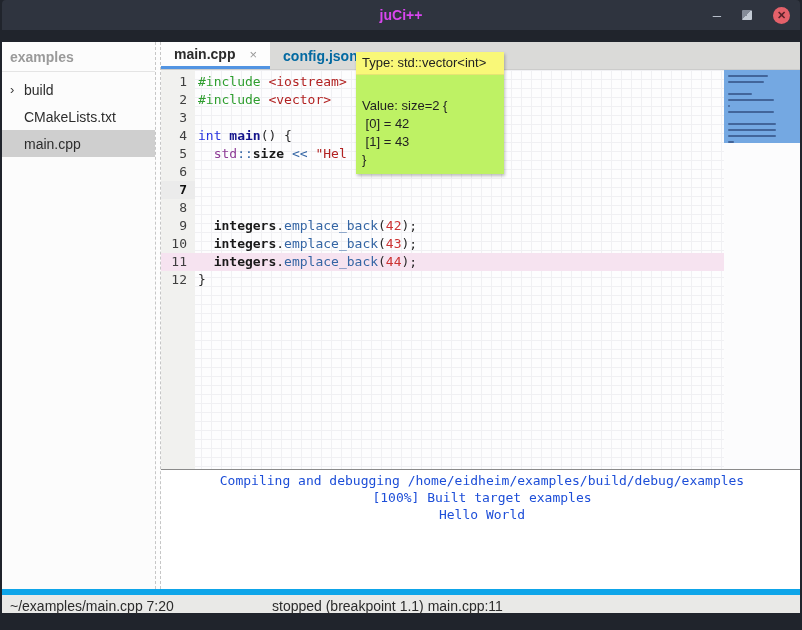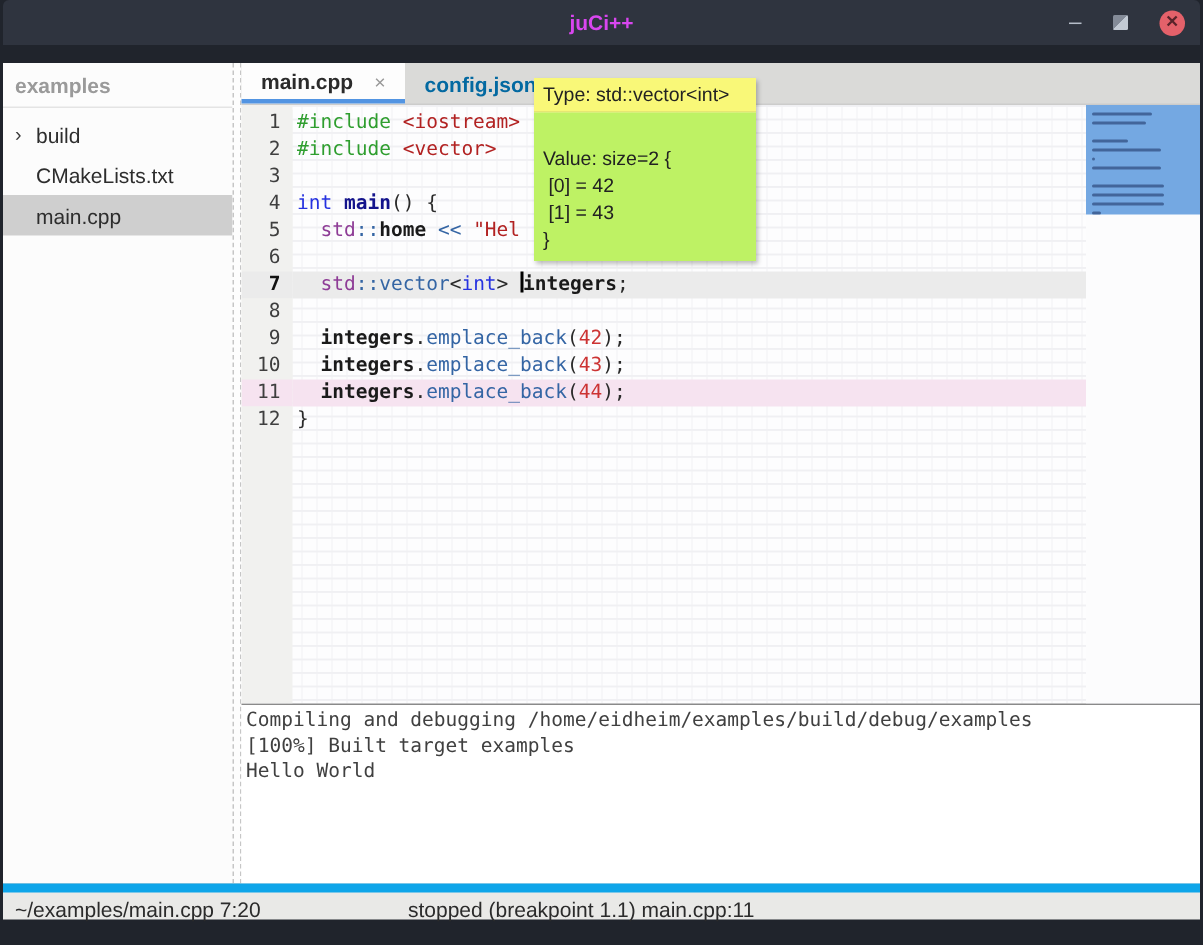--- a/index.html
+++ b/index.html
@@ -89,21 +89,21 @@
 
   
   .tooltip{ position:absolute; left:195px; top:10px; width:148px; z-index:20;
     font-size:13px; color:#222; box-shadow:1px 2px 3px rgba(0,0,0,0.25); }
   .tooltip .tt-type{ background:#f9f878; padding:3px 6px 4px 6px; border-bottom:1px solid #e6e573; white-space:pre; }
   .tooltip .tt-value{ background:#bef264; padding:22px 6px 5px 6px; }
   .tooltip .tt-line{ line-height:18px; white-space:pre; }
 
   
   .output{ flex:1; background:#fff; padding:2px 0 0 3px; overflow:hidden; }
-  .out-line{ font:13px/17px "DejaVu Sans Mono","Liberation Mono",monospace; color:#404040; white-space:pre; }
+  .out-line{ font:13px/17px "DejaVu Sans Mono","Liberation Mono",monospace; color:#1d4ed8; white-space:pre;text-align:center; }
 
   
   .statusbar{ height:24px; background:#e9e9e7; border-top:6px solid #0ea5e9; position:relative;
     font-size:14px; color:#2b2b2b; }
   .status-left{ position:absolute; left:8px; top:0; line-height:23px; }
   .status-center{ position:absolute; left:270px; top:0; line-height:23px; }
 </style>
 </head>
 <body>
 
@@ -167,29 +167,28 @@
             <div class="crow">
               <div class="num">3</div>
               <div class="codetext"></div>
             </div>
             <div class="crow">
               <div class="num">4</div>
               <div class="codetext"><span class="tok-kw">int</span><span class="tok-pl"> </span><span class="tok-def">main</span><span class="tok-pl">() {</span></div>
             </div>
             <div class="crow">
               <div class="num">5</div>
-              <div class="codetext"><span class="tok-pl">  </span><span class="tok-ns">std</span><span class="tok-fn">::</span><span class="tok-b">home</span><span class="tok-pl"> </span><span class="tok-fn">&lt;&lt;</span><span class="tok-pl"> </span><span class="tok-str">"Hel</span></div>
+              <div class="codetext"><span class="tok-pl">  </span><span class="tok-ns">std</span><span class="tok-fn">::</span><span class="tok-b">size</span><span class="tok-pl"> </span><span class="tok-fn">&lt;&lt;</span><span class="tok-pl"> </span><span class="tok-str">"Hel</span></div>
             </div>
             <div class="crow">
               <div class="num">6</div>
               <div class="codetext"></div>
             </div>
             <div class="crow cur">
               <div class="num">7</div>
-              <div class="codetext"><span class="tok-pl">  </span><span class="tok-ns">std</span><span class="tok-fn">::</span><span class="tok-fn">vector</span><span class="tok-pl">&lt;</span><span class="tok-kw">int</span><span class="tok-pl">&gt; </span><span class="caret"></span><span class="tok-b">integers</span><span class="tok-pl">;</span></div>
             </div>
             <div class="crow">
               <div class="num">8</div>
               <div class="codetext"></div>
             </div>
             <div class="crow">
               <div class="num">9</div>
               <div class="codetext"><span class="tok-pl">  </span><span class="tok-b">integers</span><span class="tok-pl">.</span><span class="tok-fn">emplace_back</span><span class="tok-pl">(</span><span class="tok-num">42</span><span class="tok-pl">);</span></div>
             </div>
             <div class="crow">

